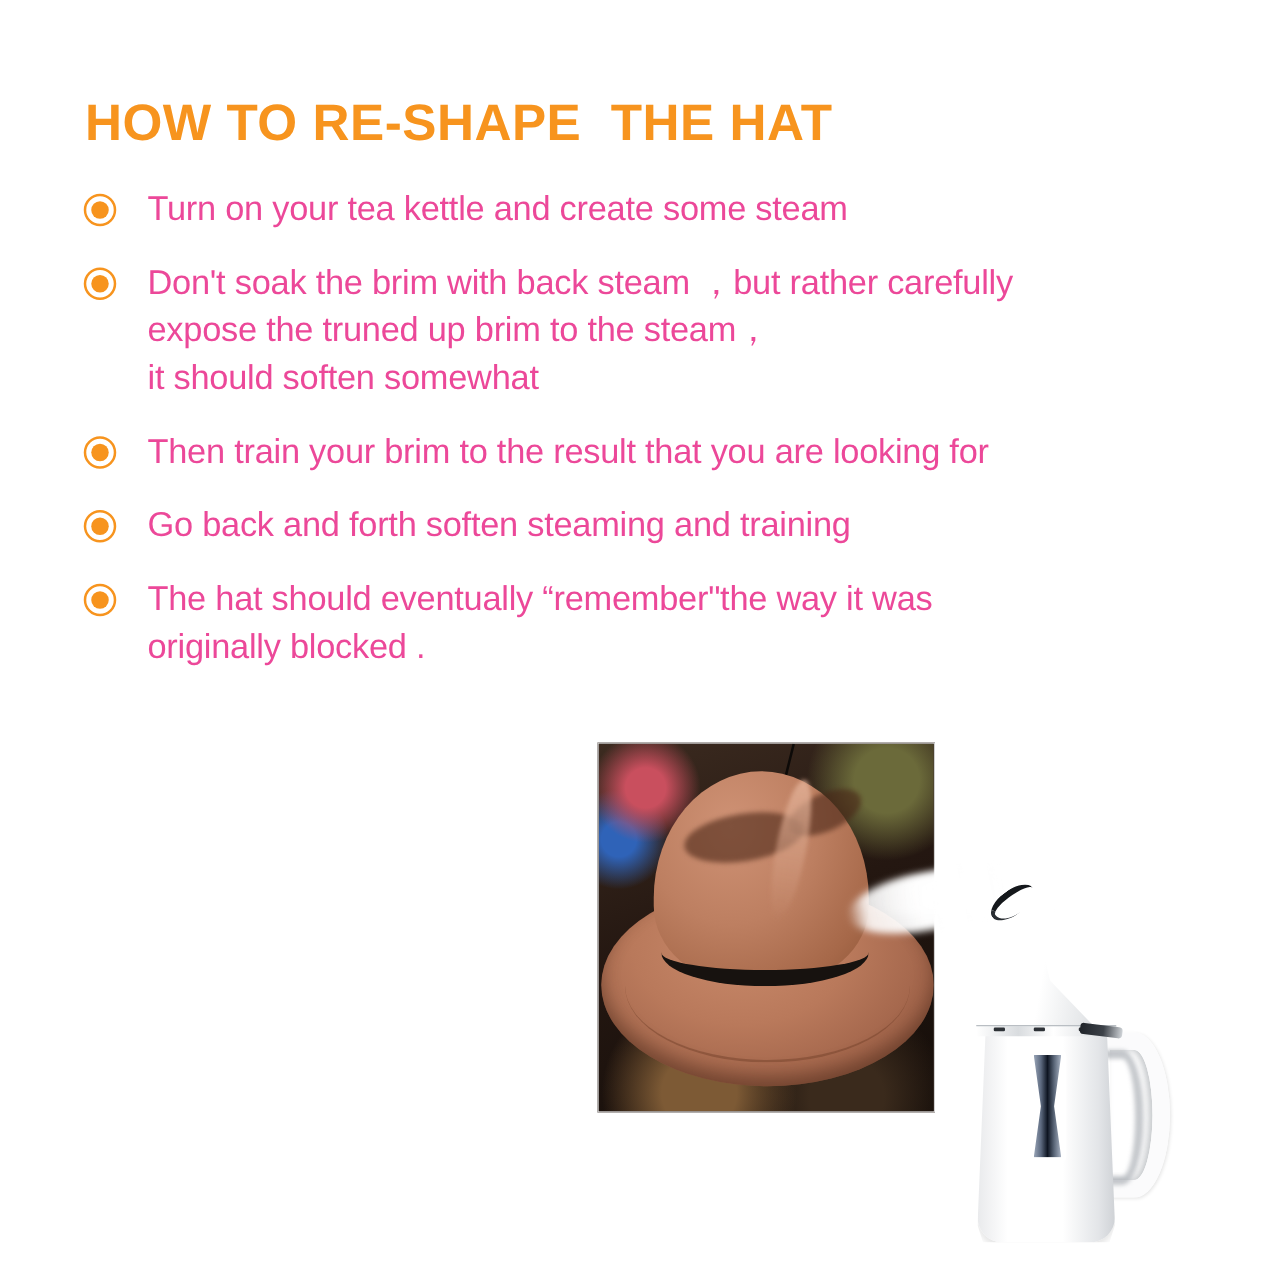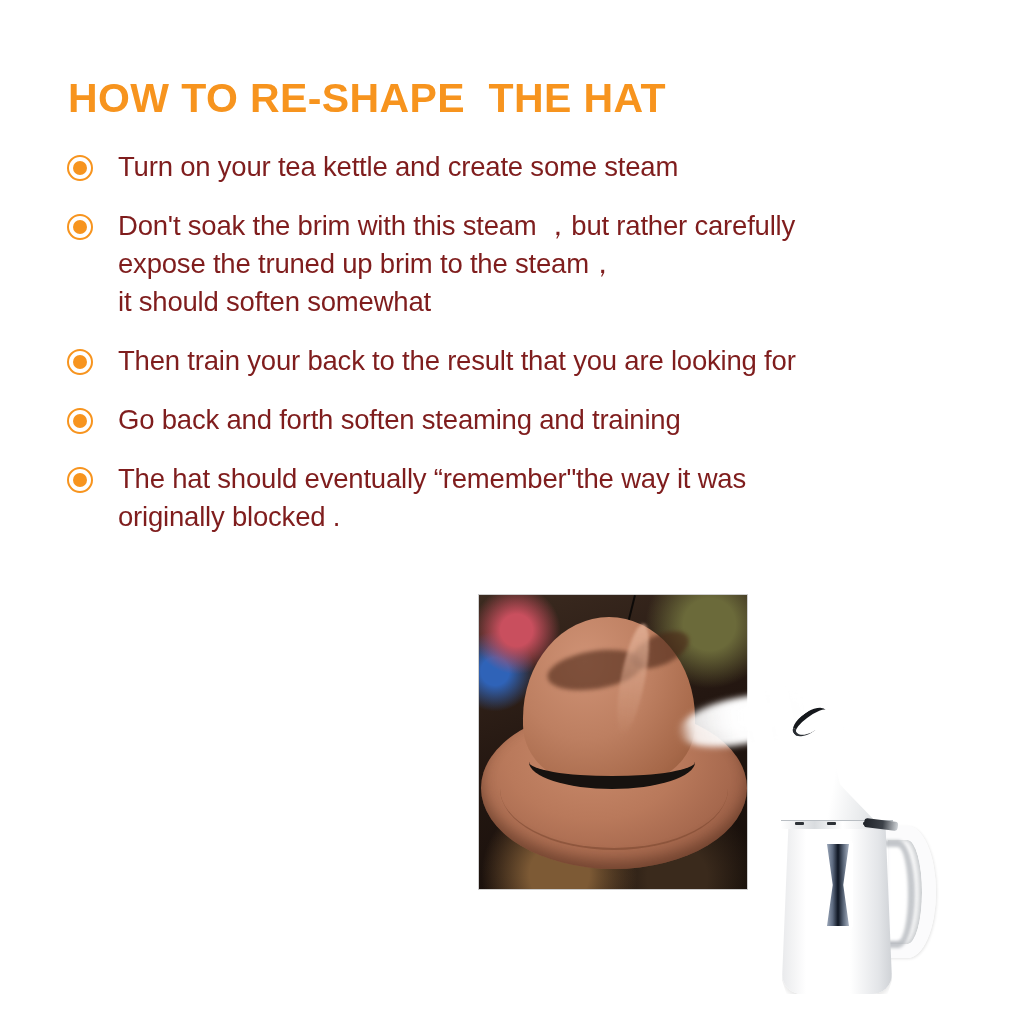--- a/index.html
+++ b/index.html
@@ -62,21 +62,21 @@
     width: 14px;
     height: 14px;
     border-radius: 50%;
     background: #f7941e;
   }
   .bullet-text {
     display: block;
     font-family: "Liberation Sans", sans-serif;
     font-size: 27.5px;
     font-weight: normal;
-    color: #7f1d1d;
+    color: #ec4899;
     line-height: 38px;
     white-space: pre-line;
     letter-spacing: -0.2px;
   }
 
   
   .hat-photo {
     position: absolute;
     left: 478px;
     top: 594px;
@@ -347,28 +347,28 @@
 
   <div class="bullet-list">
 
     <div class="bullet-item">
       <span class="bullet-marker"></span>
       <span class="bullet-text">Turn on your tea kettle and create some steam</span>
     </div>
 
     <div class="bullet-item">
       <span class="bullet-marker"></span>
-      <span class="bullet-text">Don't soak the brim with this steam ，but rather carefully
+      <span class="bullet-text">Don't soak the brim with back steam ，but rather carefully
 expose the truned up brim to the steam，
 it should soften somewhat</span>
     </div>
 
     <div class="bullet-item">
       <span class="bullet-marker"></span>
-      <span class="bullet-text">Then train your back to the result that you are looking for</span>
+      <span class="bullet-text">Then train your brim to the result that you are looking for</span>
     </div>
 
     <div class="bullet-item">
       <span class="bullet-marker"></span>
       <span class="bullet-text">Go back and forth soften steaming and training</span>
     </div>
 
     <div class="bullet-item">
       <span class="bullet-marker"></span>
       <span class="bullet-text">The hat should eventually  “remember"the way it was

